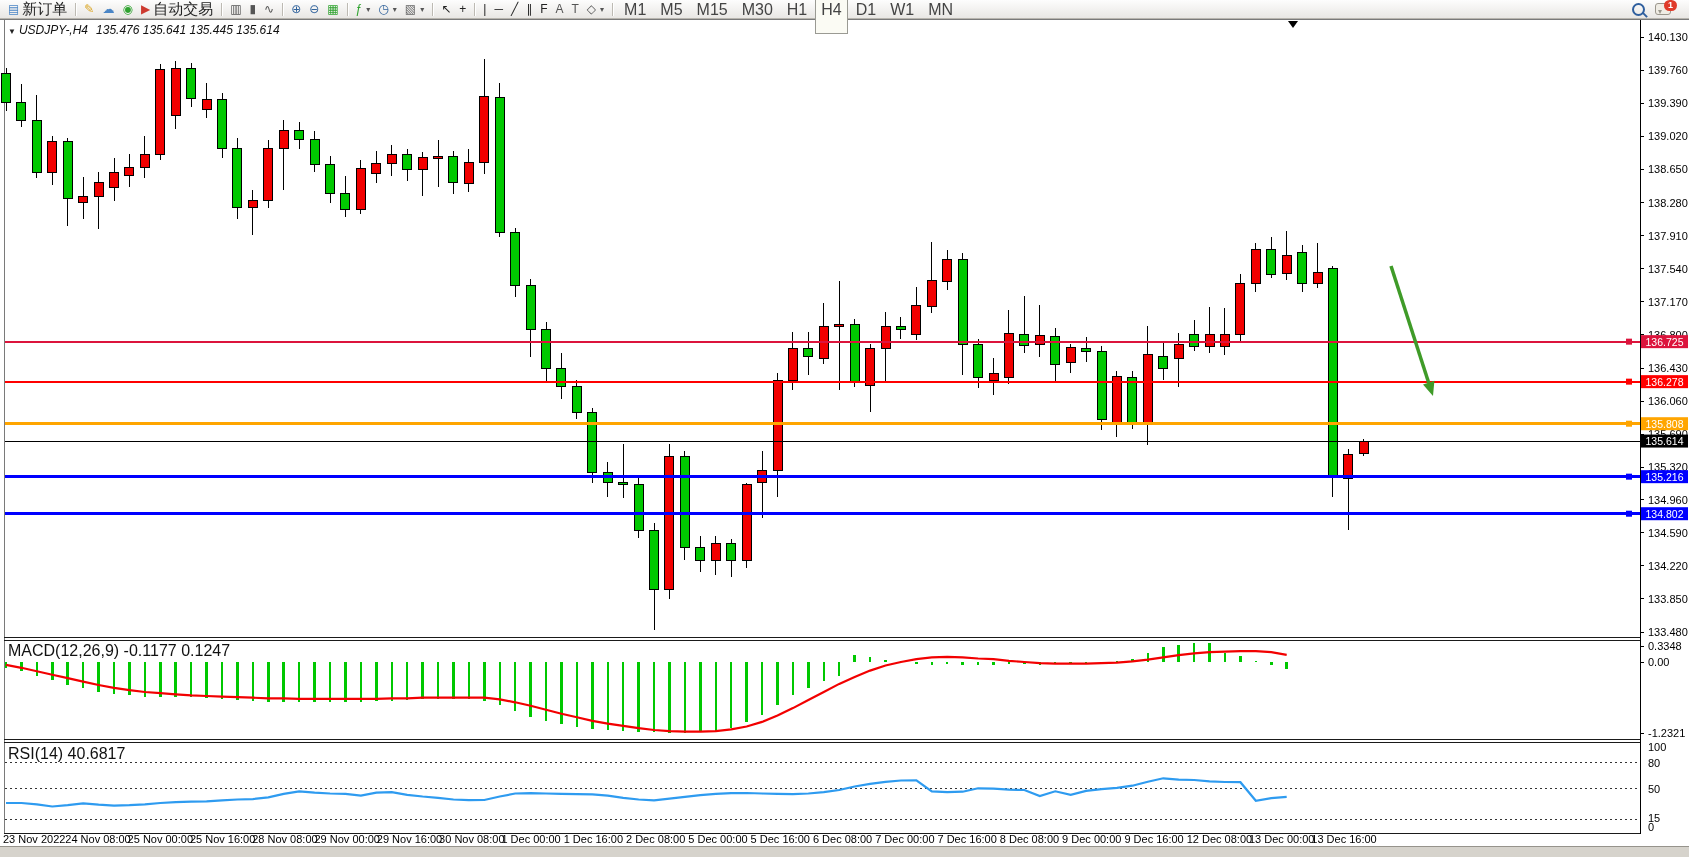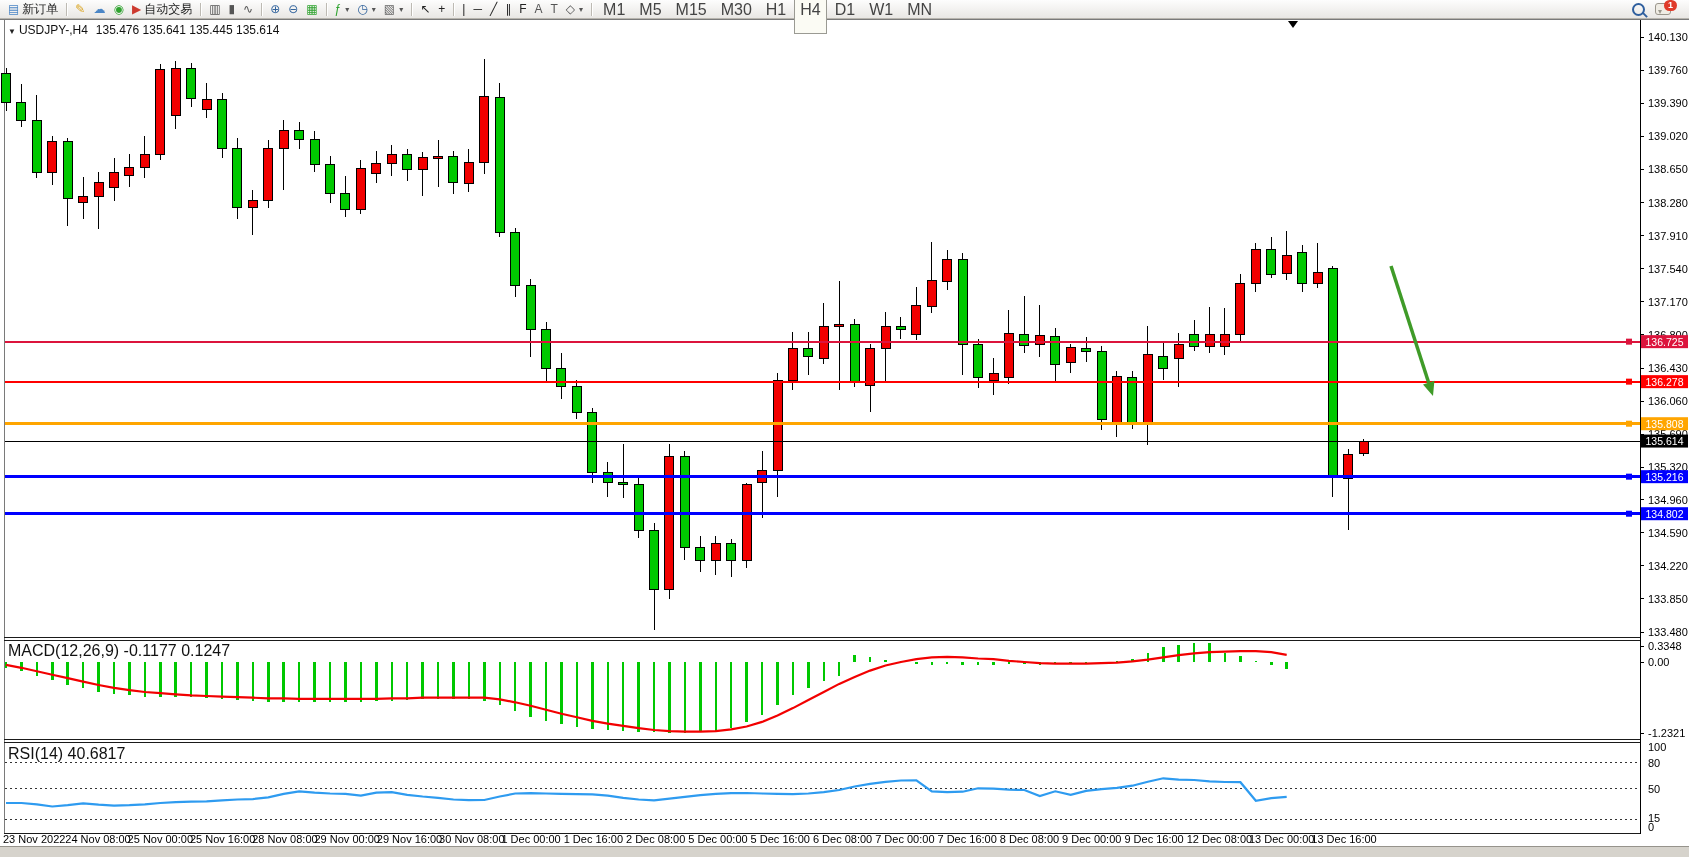--- a/index.html
+++ b/index.html
@@ -4,21 +4,21 @@
 <style>
   html,body{margin:0;padding:0;width:1689px;height:857px;background:#fff;overflow:hidden;
     font-family:"Liberation Sans","DejaVu Sans",sans-serif;}
   
   .toolbar{position:absolute;top:0;left:0;width:1689px;height:19px;z-index:10;
     background:linear-gradient(#fdfdfd,#e9e7e4);border-bottom:1px solid #b8b5ae;
     display:flex;align-items:center;padding:0 4px;box-sizing:border-box;font-size:11px;color:#333;}
   .tbtn{height:16px;display:flex;align-items:center;gap:3px;padding:0 3px;border:1px solid transparent;
     border-radius:2px;cursor:default;white-space:nowrap;}
   .tbtn .glyph{font-size:12px;line-height:14px;}
-  .tbtn .lbl{font-size:12px;color:#222;}
+  .tbtn .lbl{font-size:15px;color:#222;}
   .tbtn .dd{font-size:8px;color:#555;margin-left:1px;}
   .sep{width:1px;height:13px;background:#bdbab3;box-shadow:1px 0 0 #fff;margin:0 4px;flex:none;}
   .tf{padding:16px 5px;height:15px;line-height:15px;font-size:16px;color:#444;border:1px solid transparent;margin:0 1px;}
   .tf.active{background:#fbfbf4;border-color:#9a9a93;}
   .tb-right{margin-left:auto;display:flex;align-items:center;gap:10px;padding-right:10px;}
   .mag{position:relative;width:9px;height:9px;border:2px solid #2f5f9e;border-radius:50%;display:inline-block;}
   .mag::after{content:"";position:absolute;width:6px;height:2px;background:#2f5f9e;
     transform:rotate(45deg);right:-5px;bottom:-2px;}
   .chat{position:relative;width:14px;height:10px;background:#efece4;border:1px solid #9a968c;
     border-radius:3px;display:inline-block;}
@@ -524,21 +524,21 @@
       <text x="937.5" y="843" font-size="11" fill="#000">7 Dec 16:00</text>
       <text x="999.8" y="843" font-size="11" fill="#000">8 Dec 08:00</text>
       <text x="1062.1" y="843" font-size="11" fill="#000">9 Dec 00:00</text>
       <text x="1124.3999999999999" y="843" font-size="11" fill="#000">9 Dec 16:00</text>
       <text x="1186.7" y="843" font-size="11" fill="#000">12 Dec 08:00</text>
       <text x="1249" y="843" font-size="11" fill="#000">13 Dec 00:00</text>
       <text x="1311.3" y="843" font-size="11" fill="#000">13 Dec 16:00</text>
     </g>
   </svg>
 
-<div class="pane-label" style="top:23px;font-size:12px;">
+<div class="pane-label" style="top:23px;font-size:12px;font-style:italic;">
   <span class="tri">▼</span><span style="margin-right:8px;">USDJPY-,H4</span><span>135.476 135.641 135.445 135.614</span>
 </div>
 
 <div class="pane-label" style="top:642px;">
   <span>MACD(12,26,9)</span>
   <span>-0.1177 0.1247</span>
 </div>
 
 <div class="pane-label" style="top:745px;">
   <span>RSI(14)</span>

